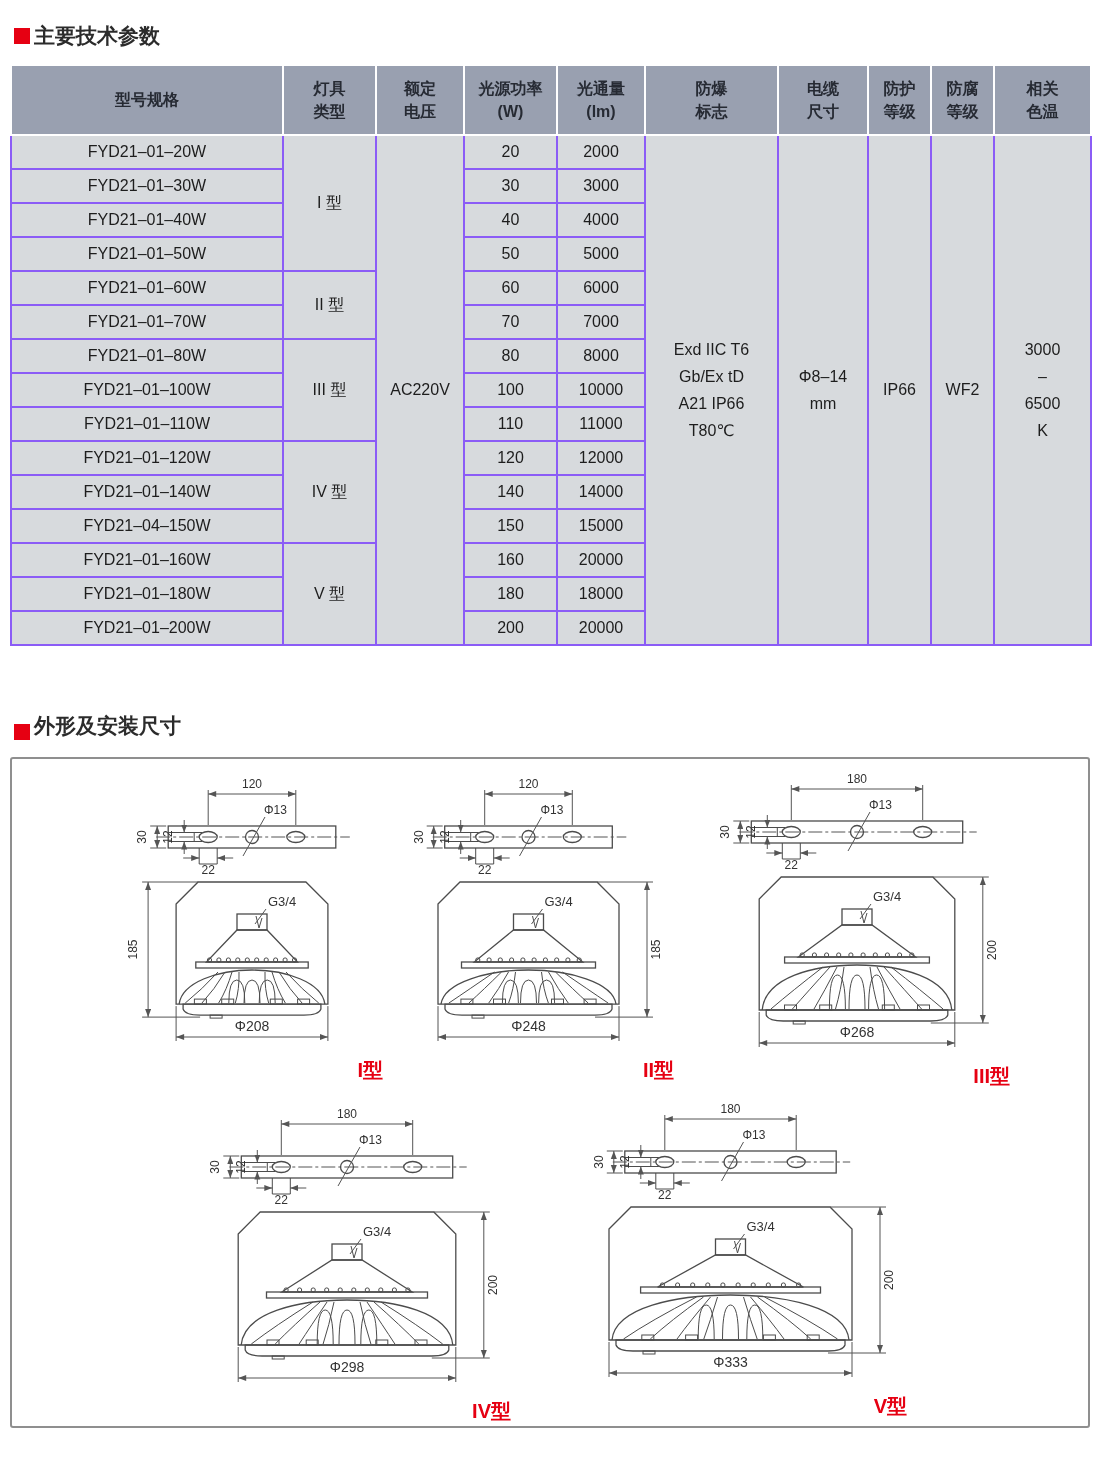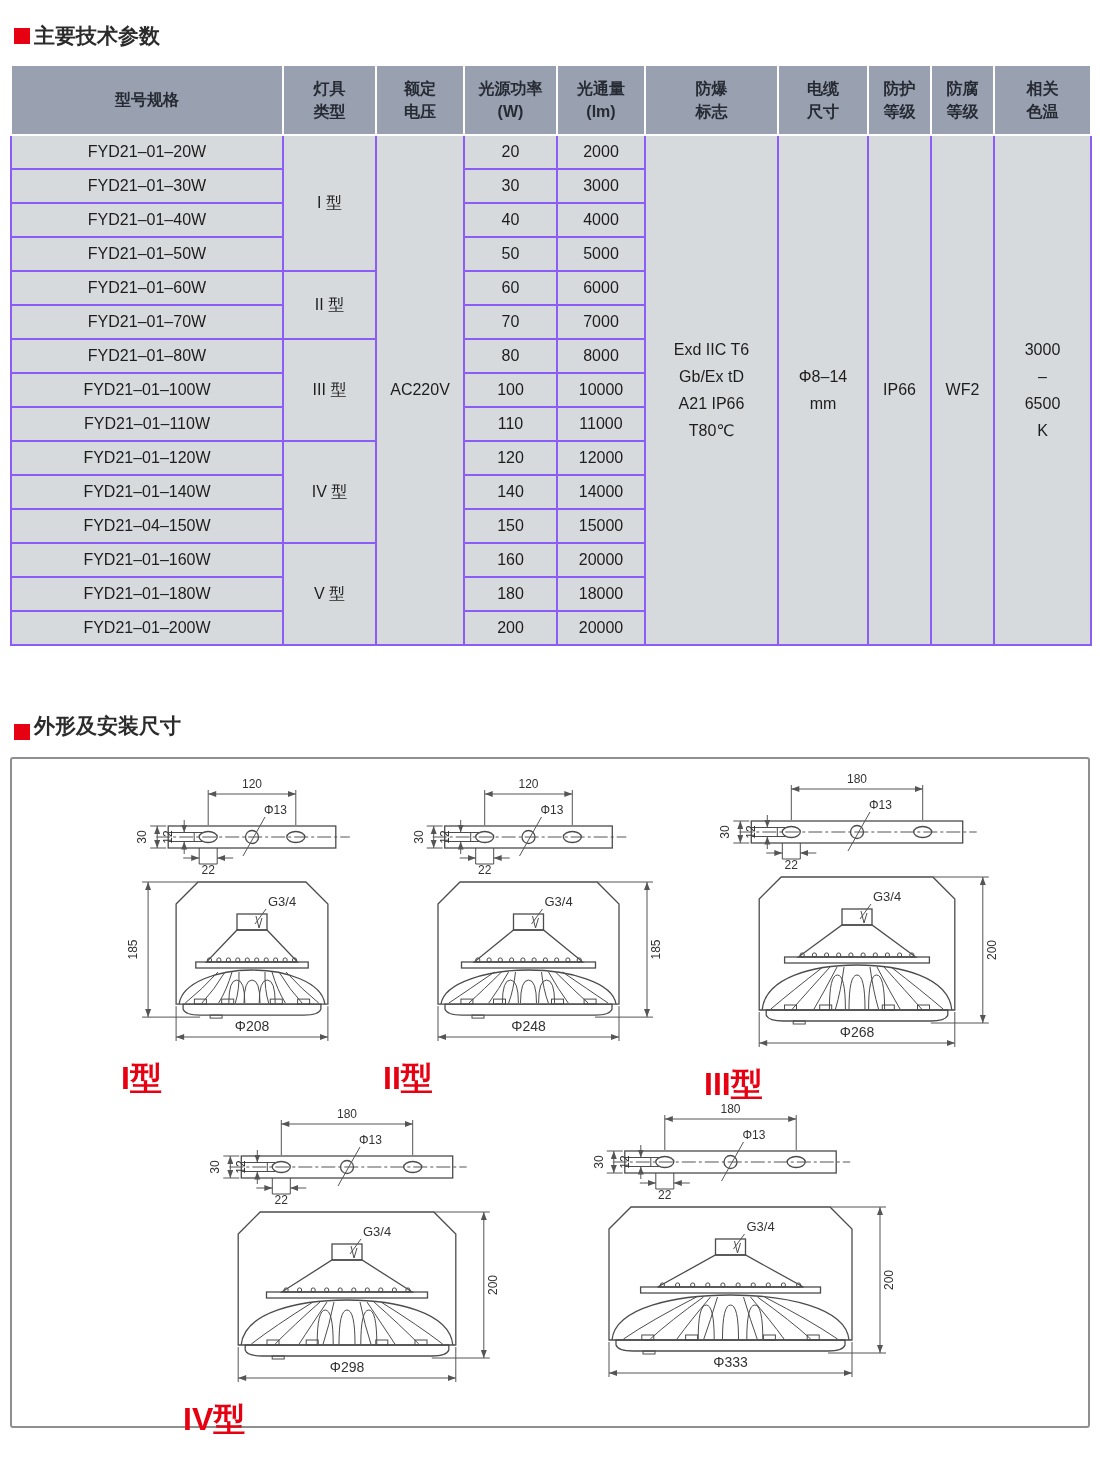--- a/index.html
+++ b/index.html
@@ -14,21 +14,21 @@
   table.spec th{background:#99a0b0;color:#262a33;font-size:16px;font-weight:bold;
                 white-space:pre-line;line-height:1.45;border:2px solid #fff;height:66px;text-align:center;}
   table.spec td{background:#d7dadd;color:#1d1d1d;font-size:16px;text-align:center;
                 border:2px solid #8b5cf6;height:30px;vertical-align:middle;}
   table.spec tr{height:34px;}
   td.pre{white-space:pre-line;line-height:1.7;}
   .note{position:absolute;left:12px;top:658px;color:#e60012;font-size:15px;}
   .panel{position:absolute;left:10px;top:757px;width:1076px;height:667px;
          border:2px solid #8f8f8f;border-radius:3px;background:#fff;}
   .fig{position:absolute;}
-  .fig-label{color:#e60012;font-size:32px;font-weight:bold;text-align:left;margin-top:0px;}
+  .fig-label{color:#e60012;font-size:20px;font-weight:bold;text-align:right;margin-top:0px;}
   svg .d{stroke:#4c4c4c;fill:none;stroke-width:1.3;}
   svg .thin{stroke:#4c4c4c;fill:none;stroke-width:1;}
   svg .dim{stroke:#555;fill:none;stroke-width:1;}
   svg .cl{stroke:#555;fill:none;stroke-width:1;stroke-dasharray:14 3 3 3;}
   svg text{fill:#333;font-family:"Liberation Sans","DejaVu Sans",sans-serif;font-size:12px;}
   svg text.t13{font-size:13px;}
   svg text.t14{font-size:14px;}
 </style>
 </head>
 <body>
@@ -592,16 +592,16 @@
             <line class="dim" x1="190.5" y1="135" x2="179.5" y2="150"></line>
             <line class="dim" x1="276" y1="108" x2="332" y2="108"></line>
             <line class="dim" x1="274" y1="254" x2="332" y2="254"></line>
             <line class="dim" x1="326" y1="108" x2="326" y2="254" marker-start="url(#m4s)" marker-end="url(#m4e)"></line>
             <text text-anchor="middle" transform="translate(339,181) rotate(-90)">200</text>
             <line class="dim" x1="55" y1="243" x2="55" y2="278"></line>
             <line class="dim" x1="298" y1="243" x2="298" y2="278"></line>
             <line class="dim" x1="55" y1="274" x2="298" y2="274" marker-start="url(#m4s)" marker-end="url(#m4e)"></line>
             <text class="t14" x="176.5" y="268" text-anchor="middle">Φ333</text>
           </g>
-        </svg></div>
+        </svg><div class="fig-label">V型</div></div>
     </div>
 
 </div>
 
 </body></html>

